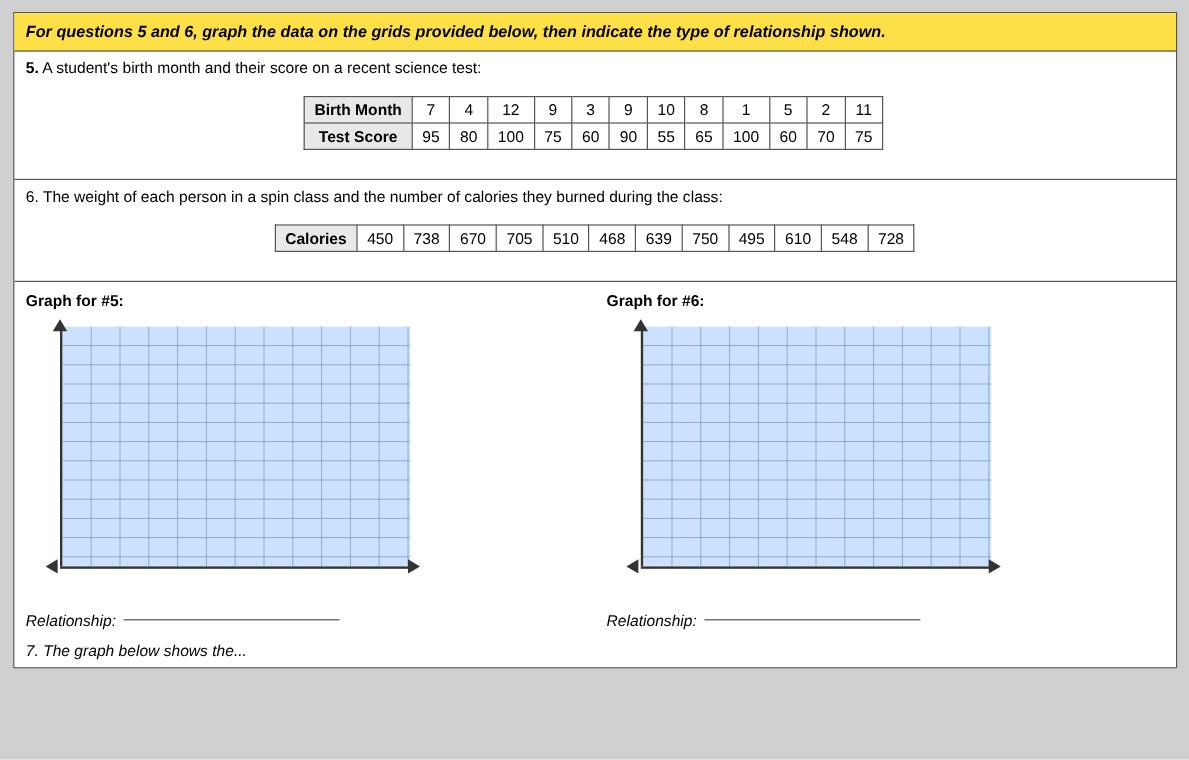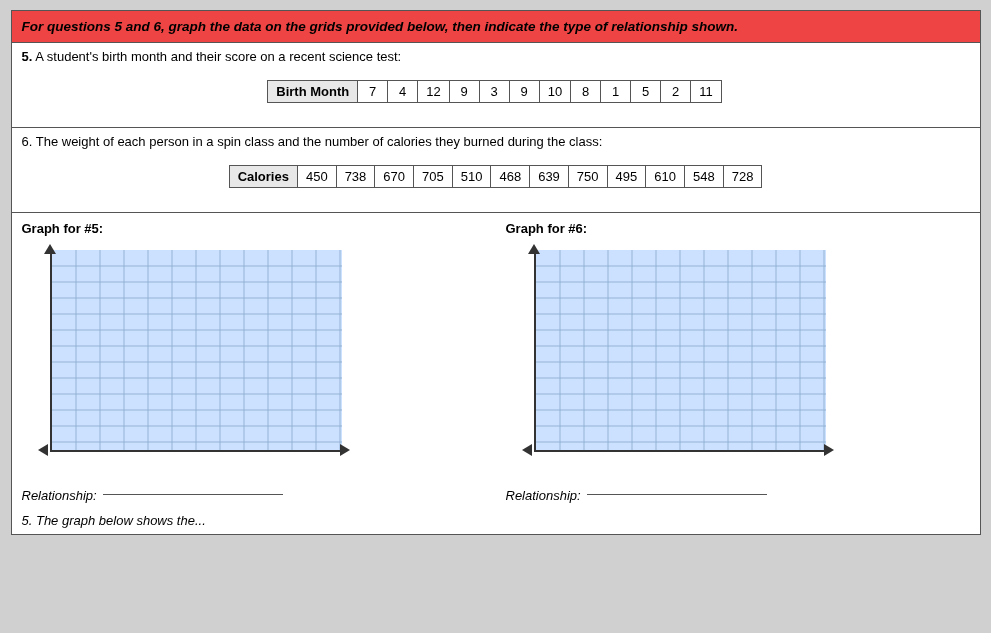--- a/index.html
+++ b/index.html
@@ -11,21 +11,21 @@
       min-height: 633px;
     }
     .page {
       background: #fff;
       width: 970px;
       margin: 10px auto;
       border: 1.5px solid #555;
       padding: 0;
     }
     .instructions {
-      background: #ef4444;
+      background: #fde047;
       border-bottom: 1.5px solid #555;
       padding: 8px 10px;
       font-size: 13.5px;
       font-style: italic;
       font-weight: bold;
     }
     .question-block {
       border-bottom: 1.5px solid #555;
       padding: 6px 12px 8px 10px;
     }
@@ -177,20 +177,35 @@
             <td>12</td>
             <td>9</td>
             <td>3</td>
             <td>9</td>
             <td>10</td>
             <td>8</td>
             <td>1</td>
             <td>5</td>
             <td>2</td>
             <td>11</td>
+          </tr>
+          <tr>
+            <th>Test Score</th>
+            <td>95</td>
+            <td>80</td>
+            <td>100</td>
+            <td>75</td>
+            <td>60</td>
+            <td>90</td>
+            <td>55</td>
+            <td>65</td>
+            <td>100</td>
+            <td>60</td>
+            <td>70</td>
+            <td>75</td>
           </tr>
         </tbody>
     </table>
   </div>
 
   <div class="question-6-block">
     <div class="q6-title">
       <span class="num">6.</span>
       <span>The weight of each person in a spin class and the number of calories they burned during the class:</span>
     </div>
@@ -311,16 +326,16 @@
       </div>
       <div style="display:flex;align-items:center;gap:6px;">
         <span class="relationship-label">Relationship:</span>
         <div class="rel-line"></div>
       </div>
     </div>
 
   </div>
 
   <div class="bottom-note">
-    <span>5.  The graph below shows the...</span>
+    <span>7.  The graph below shows the...</span>
   </div>
 
 </div>
 
 </body></html>

